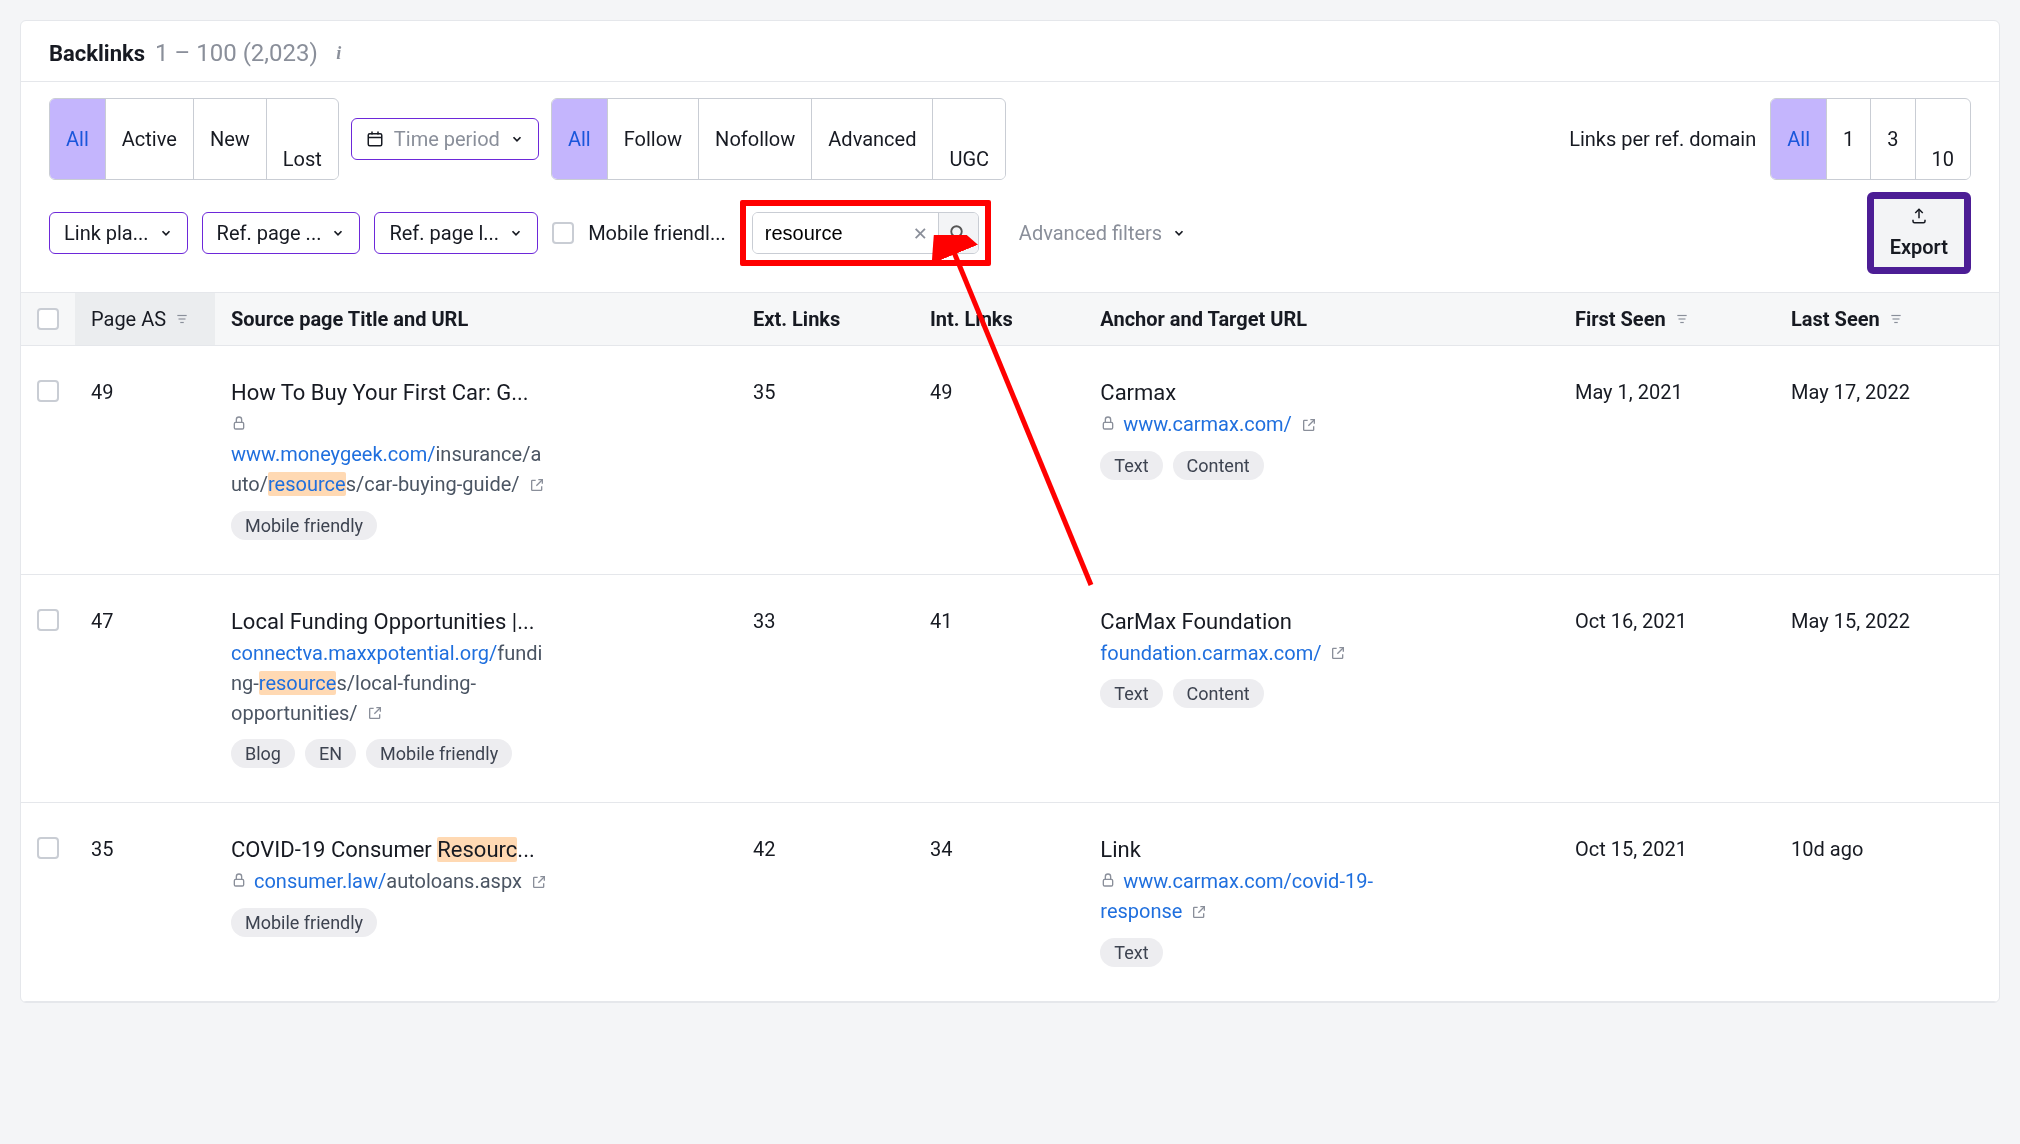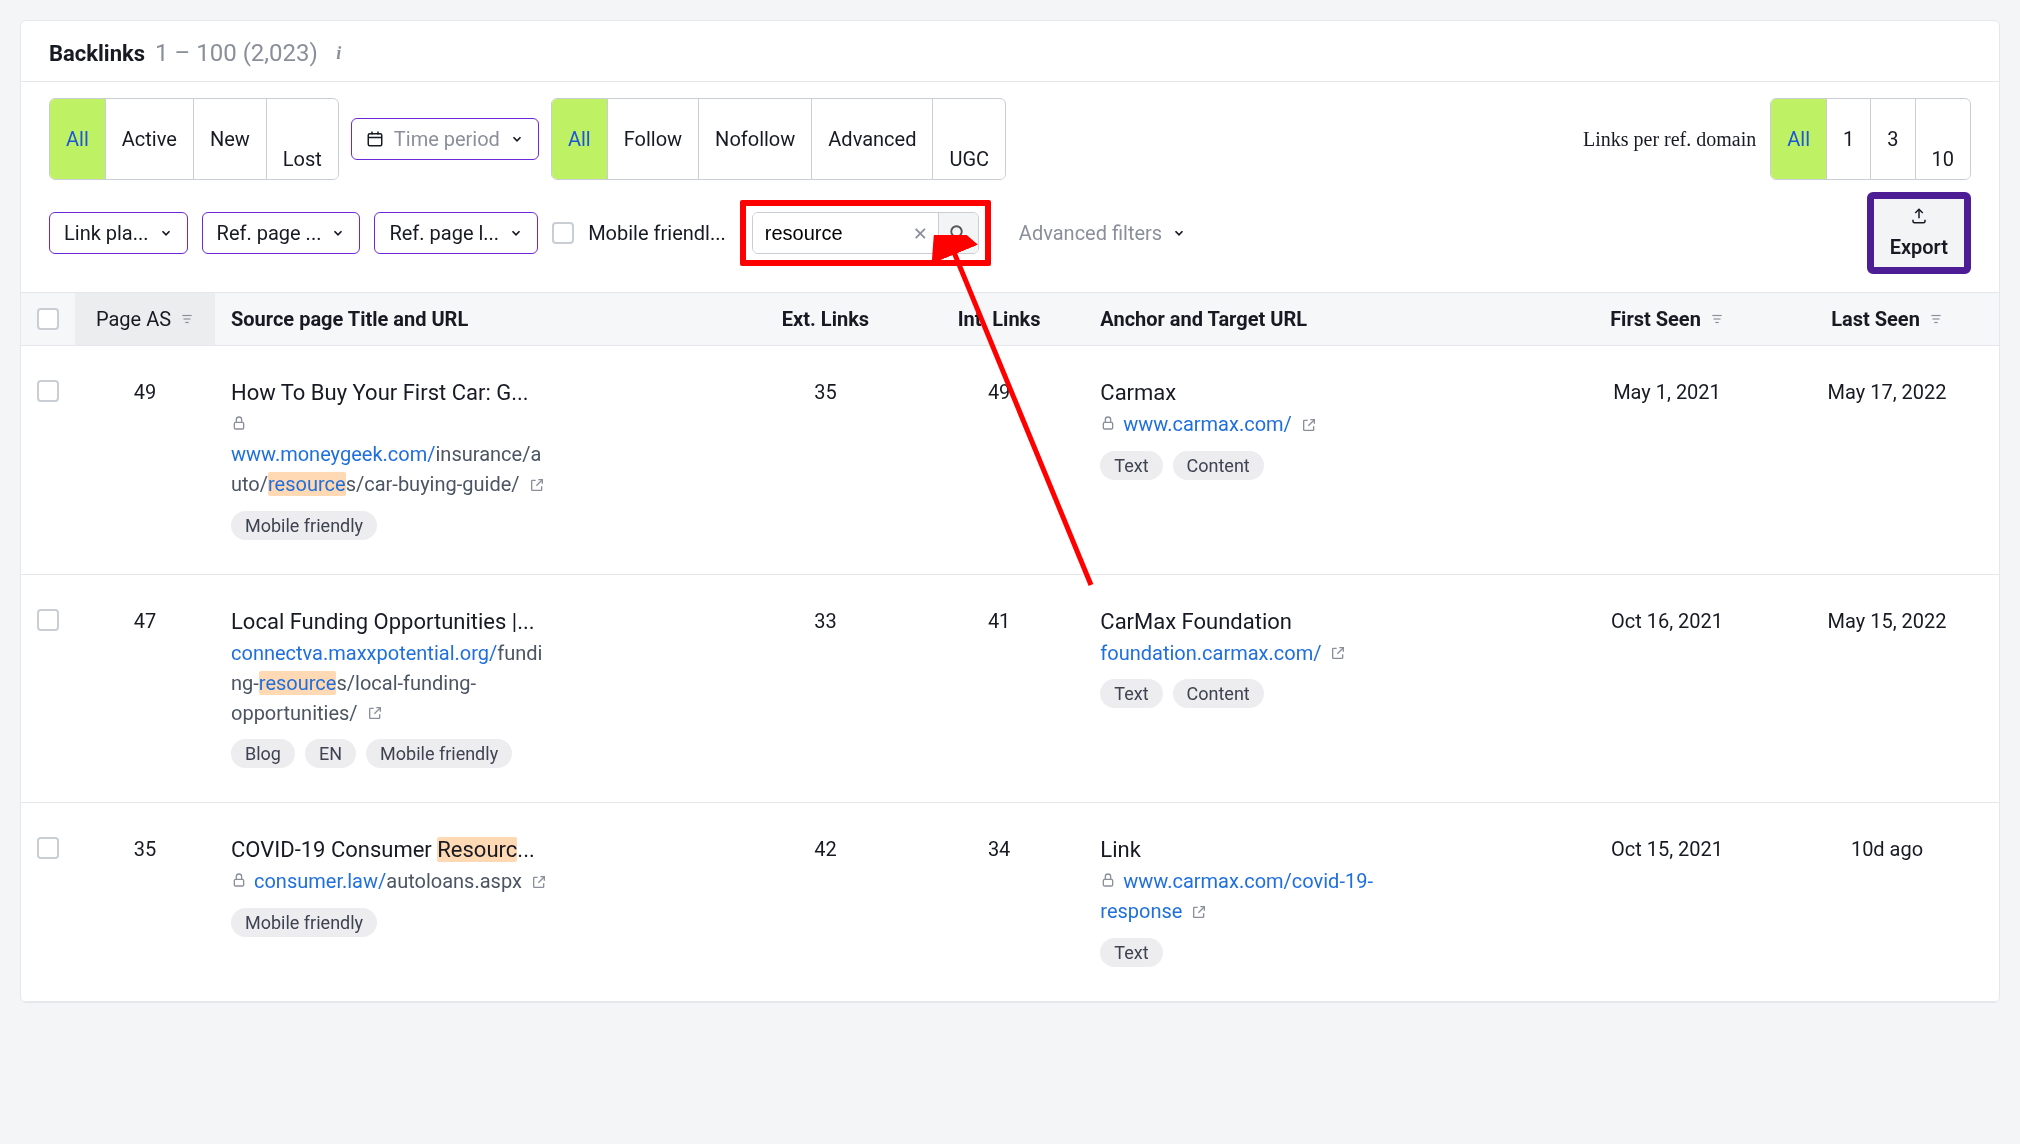--- a/index.html
+++ b/index.html
@@ -44,21 +44,21 @@
   .btn-group .seg {
     padding: 8px 16px;
     background:#fff;
     border-right:1px solid #c9cdd4;
     cursor:pointer;
     font-size: 20px;
     display:flex; align-items:center; gap:8px;
     color:#171a22;
   }
   .btn-group .seg:last-child { border-right:none;margin-top:40px; }
-  .btn-group .seg.active { background:#bef264; color:#1a56db; }
+  .btn-group .seg.active { background:#c4b5fd; color:#1a56db; }
   .btn-outline {
     display:flex; align-items:center; gap:10px;
     padding: 8px 14px;
     background:#fff;
     border:1px solid #6d28d9;
     border-radius:6px;
     cursor:pointer;
     font-size:20px;
     color:#171a22;
   }
@@ -93,31 +93,31 @@
     padding: 6px;
     border-radius:2px;
   }
   .label-text { font-size:20px; }
   .export-btn {
     margin-left:auto;
     border:7px solid #4c1d95; background:#f3f4f6; border-radius:6px;
     padding:8px 16px; display:flex; gap:10px; align-items:center;
     font-size:20px; font-weight:600; cursor:pointer;flex-direction:column;
   }
-  .links-label { font-size:20px;font-family:Liberation Serif, serif; }
+  .links-label { font-size:20px; }
 
   
   .tbl { width:100%; border-collapse:collapse; }
   .tbl thead th {
     background:#f6f7f8; border-top:1px solid #e5e7eb; border-bottom:1px solid #e5e7eb;
     text-align:left; padding:14px 16px; font-weight:700; font-size:20px; color:#171a22;
   }
   .tbl thead th.sorted { background:#ebedef; font-weight:400; }
   .tbl td { padding:34px 16px; vertical-align:top; border-bottom:1px solid #e5e7eb; font-size:20px;}
-  .tbl td.right, .tbl th.right { text-align:center; }
+  .tbl td.right, .tbl th.right { text-align:left; }
   .col-check { width:48px; }
   .col-as { width:140px; text-align:right; }
   .title-line { font-size:22px; margin-bottom:4px; }
   .url-line { color:#1f6fde; font-size:20px; line-height:1.5; word-break:break-word; max-width:320px; }
   .url-line a { color:#1f6fde; text-decoration:none; }
   .lock-icon { color:#8a8f9a; margin-right:2px; }
   .ext-link-icon { color:#8a8f9a; margin-left:4px; display:inline-block; vertical-align:middle;}
   .tags { margin-top:10px; display:flex; gap:10px; flex-wrap:wrap;}
   .tag {
     background:#ededf0; color:#3d4350; border-radius:18px; padding:4px 14px;

